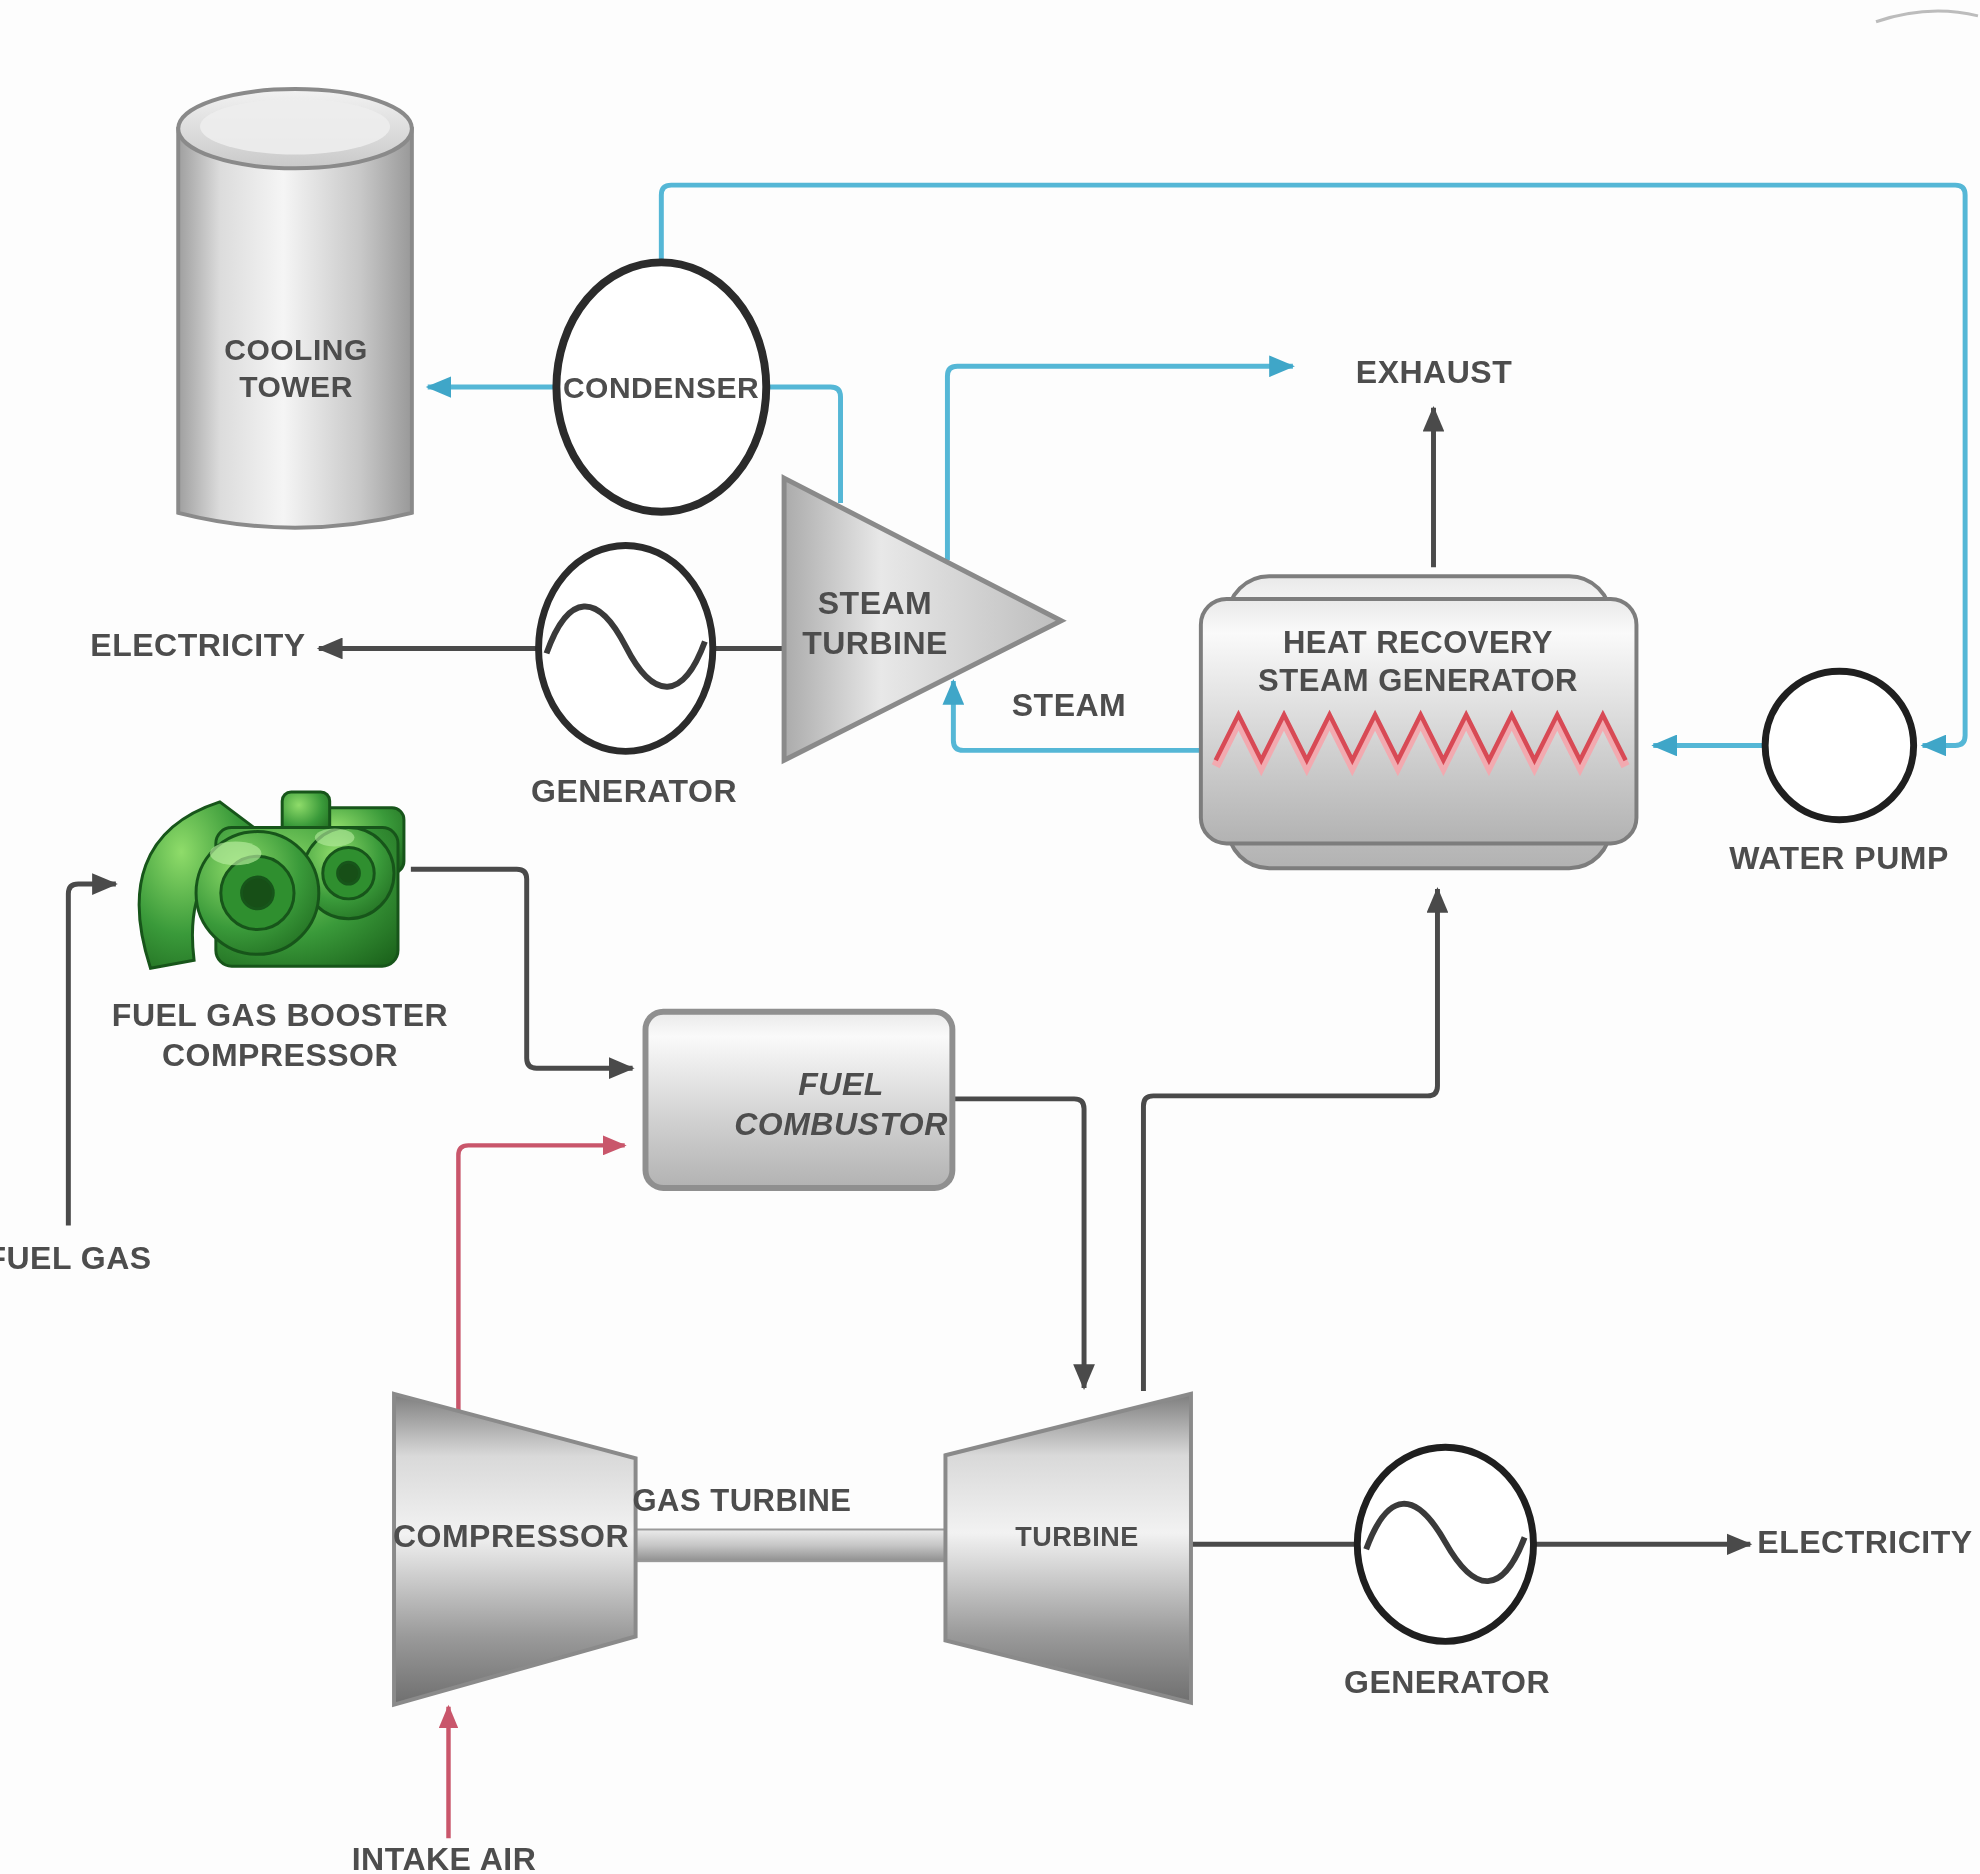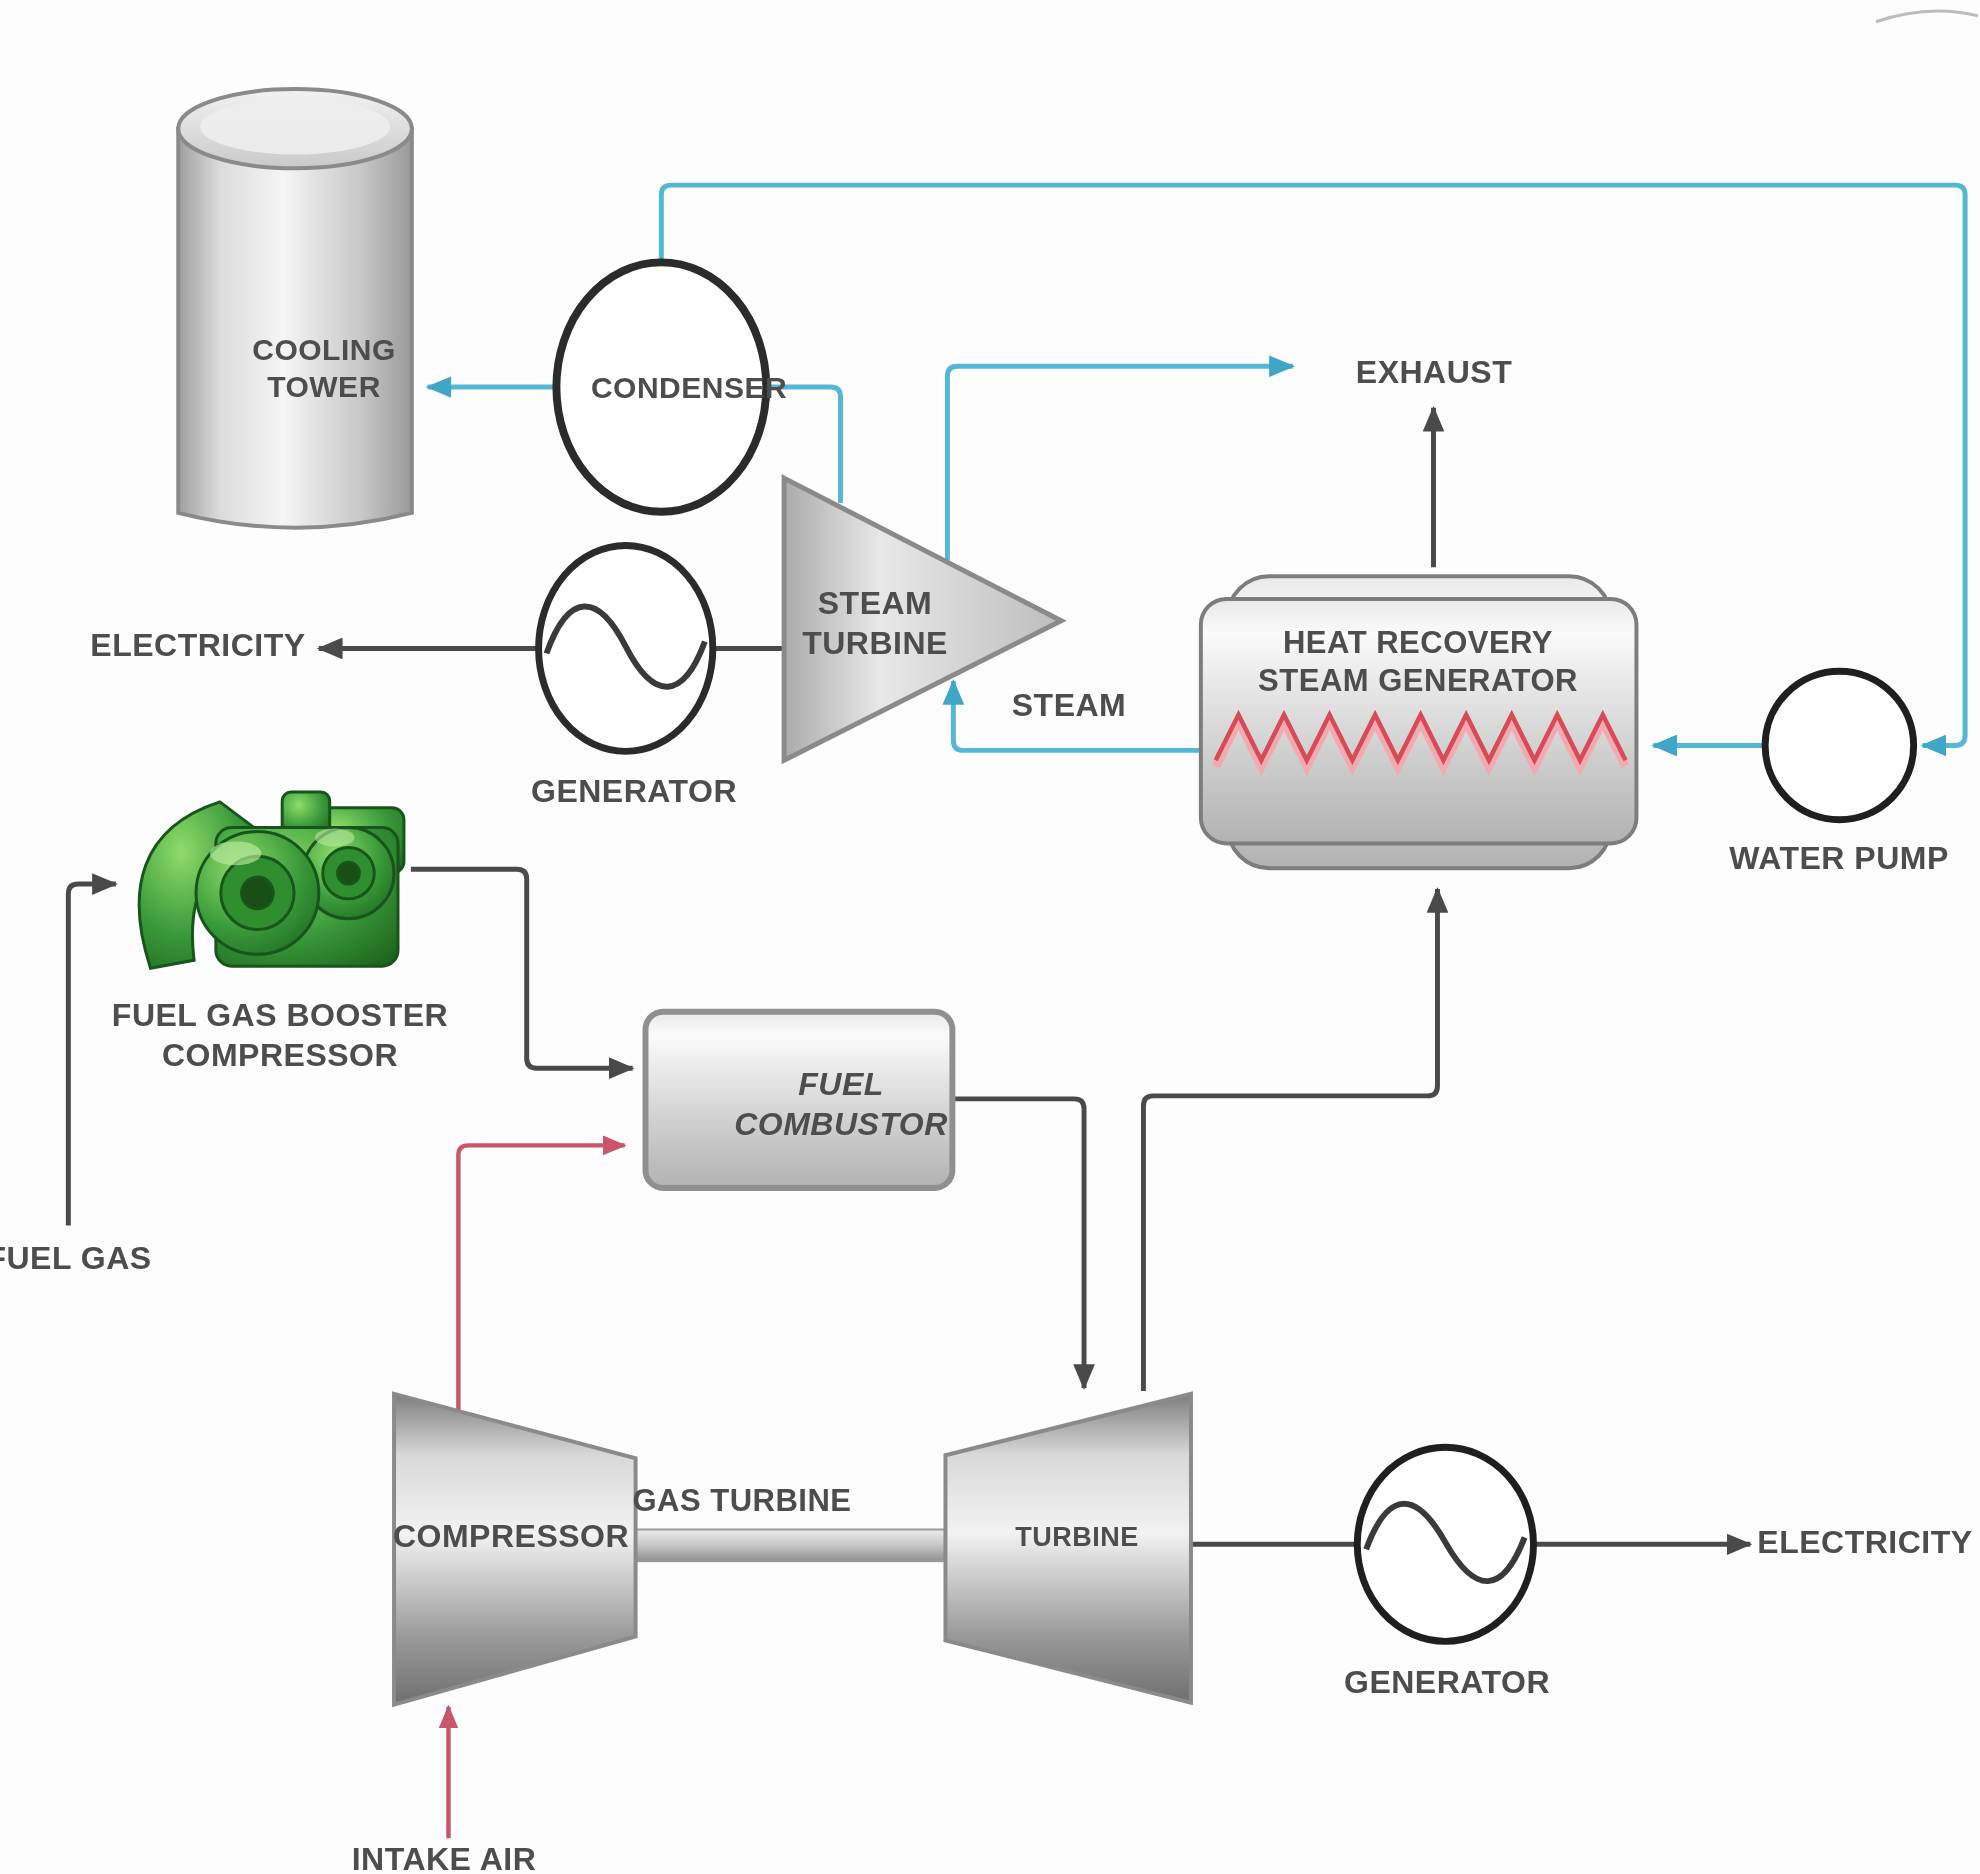--- a/index.html
+++ b/index.html
@@ -17,21 +17,21 @@
     font-weight:bold;
     color:#4d4d4d;
     text-align:center;
     white-space:nowrap;
     line-height:1.24;
     letter-spacing:0.5px;
     font-size:32px;
   }
   .lbl .ln{display:block;}
   .sz27{font-size:27px;}
-  .sz30{font-size:30px;margin-left:28px;}
+  .sz30{font-size:30px;}
   .sz31{font-size:31px;text-align:center;}
 </style>
 </head>
 <body>
 
 <div id="stage">
 
   <svg id="wires" width="1980" height="1874" viewBox="0 0 2000 1893">
     <defs>
       <linearGradient id="gradCyl" x1="0" y1="0" x2="1" y2="0">

